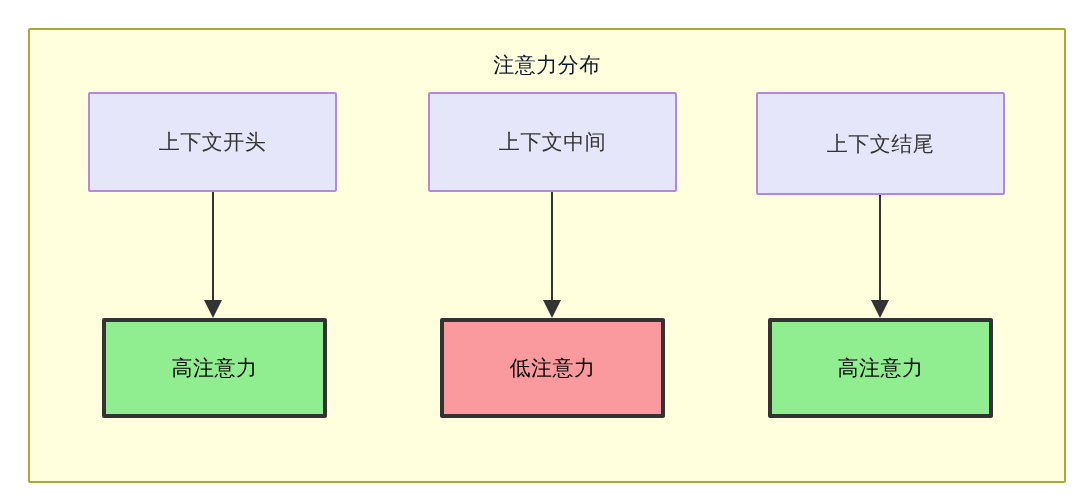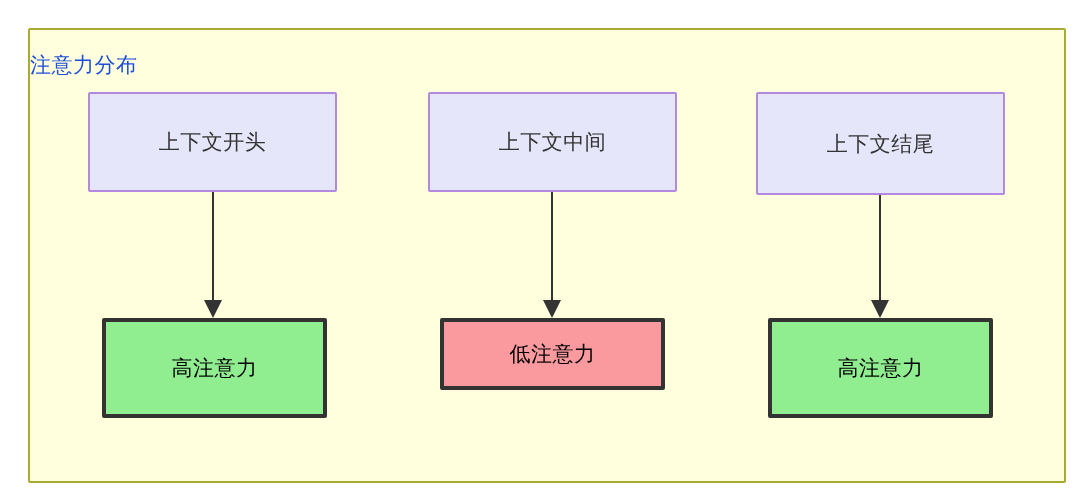--- a/index.html
+++ b/index.html
@@ -32,23 +32,24 @@
     background: #ffffde;
     border: 2px solid #aaaa33;
     border-radius: 2px;
   }
 
   .subgraph-title {
     position: absolute;
     left: 0;
     top: 22px;
     width: 100%;
+    text-align: center;
     font-size: 21px;
     line-height: 26px;
-    color: #1d4ed8;
+    color: #0f172a;
     letter-spacing: 0.5px;
   }
 
   
   .node-top {
     position: absolute;
     box-sizing: border-box;
     background: #e6e6fa;
     border: 2px solid #b388e0;
     border-radius: 2px;
@@ -129,21 +130,21 @@
   </div>
 
   <div class="node-top" style="left:756px; top:92px; width:249px; height:103px;">
     <span>上下文结尾</span>
   </div>
 
   <div class="node-bottom fill-green" style="left:102px; top:318px; width:225px; height:100px;">
     <span>高注意力</span>
   </div>
 
-  <div class="node-bottom fill-red" style="left:440px; top:318px; width:225px; height:72px;">
+  <div class="node-bottom fill-red" style="left:440px; top:318px; width:225px; height:100px;">
     <span>低注意力</span>
   </div>
 
   <div class="node-bottom fill-green" style="left:768px; top:318px; width:225px; height:100px;">
     <span>高注意力</span>
   </div>
 
 </div>
 
 </body></html>

